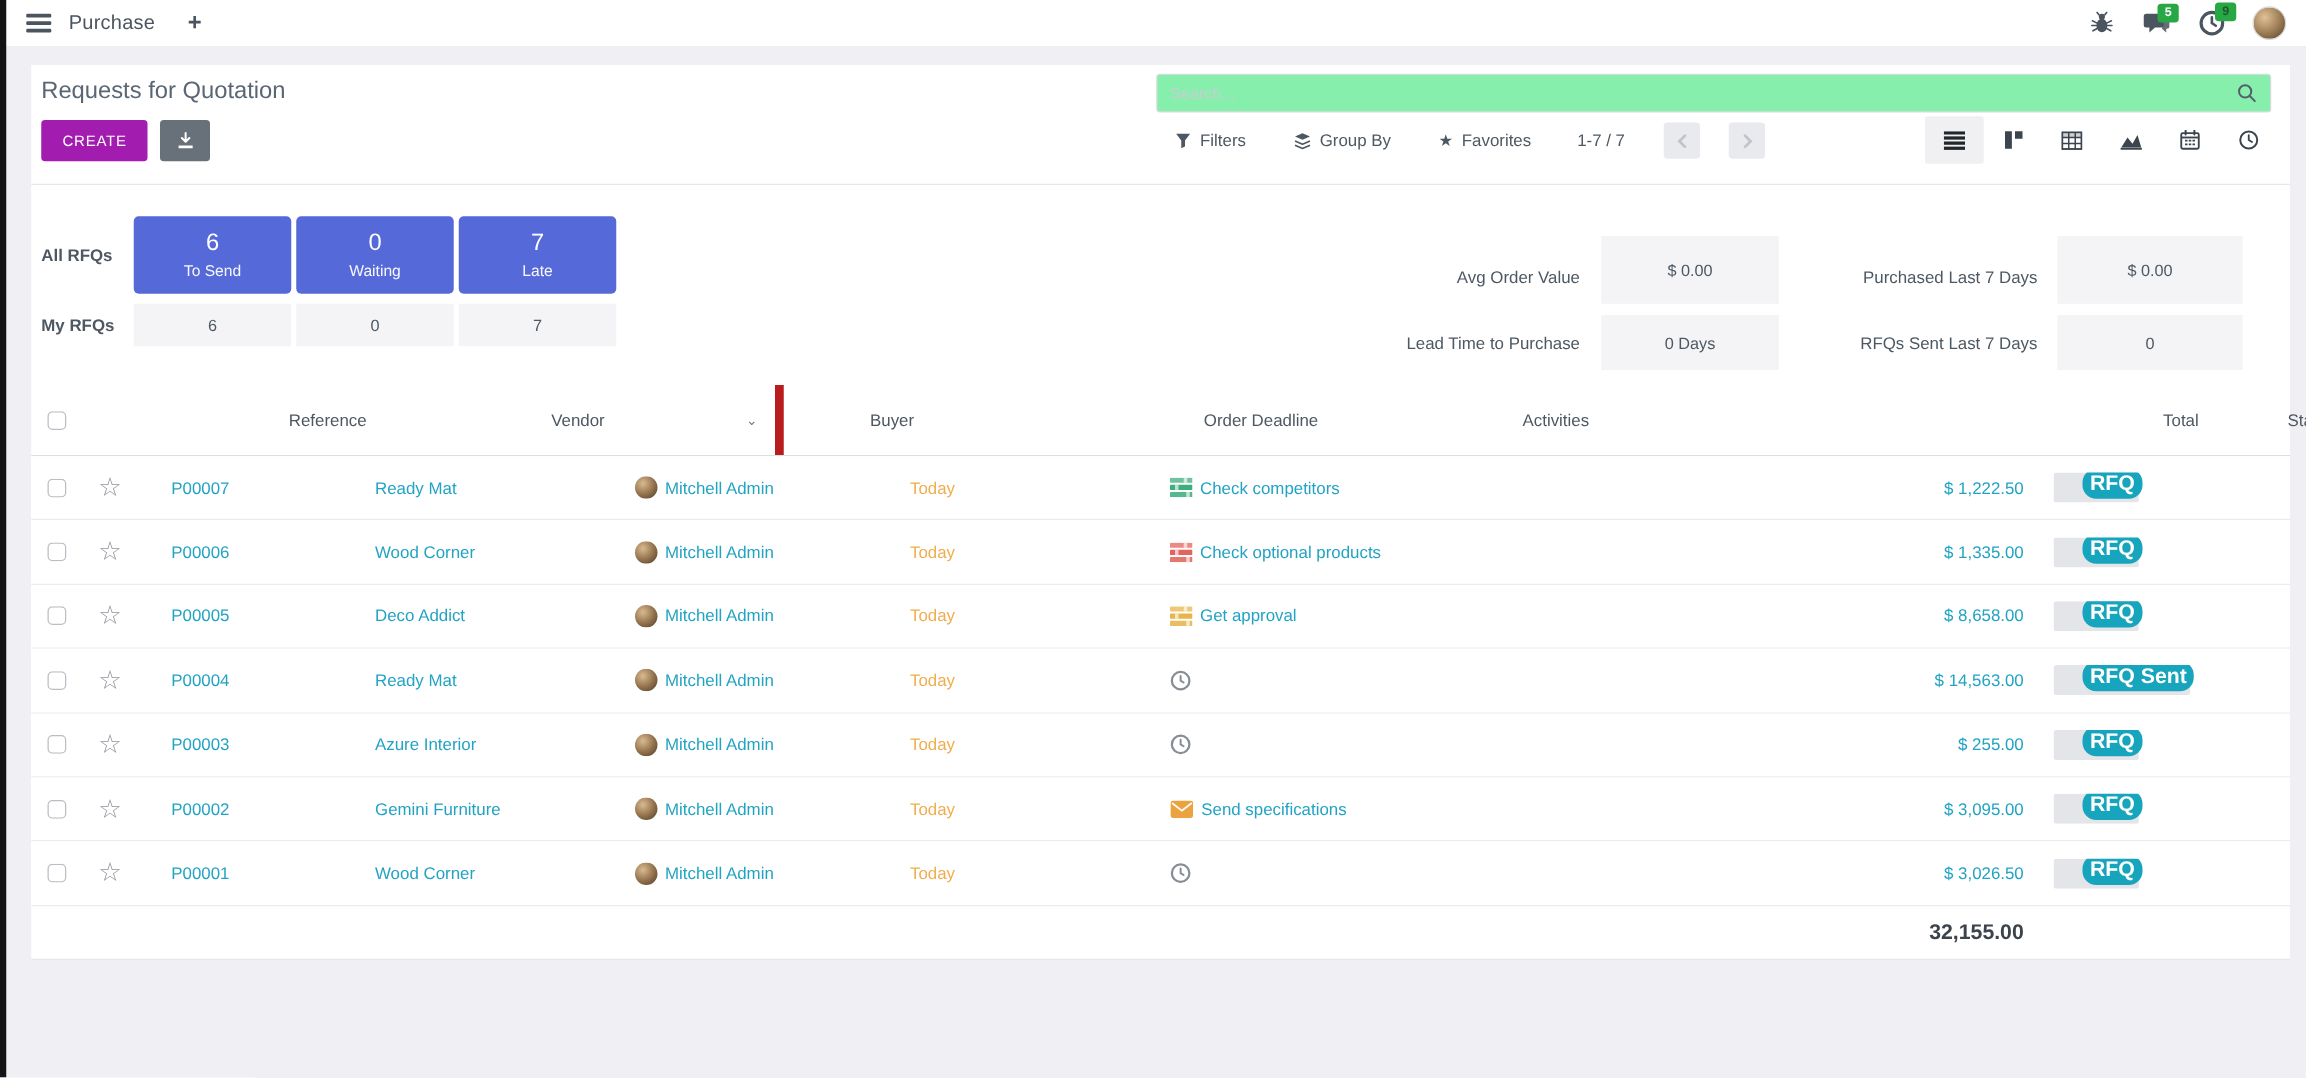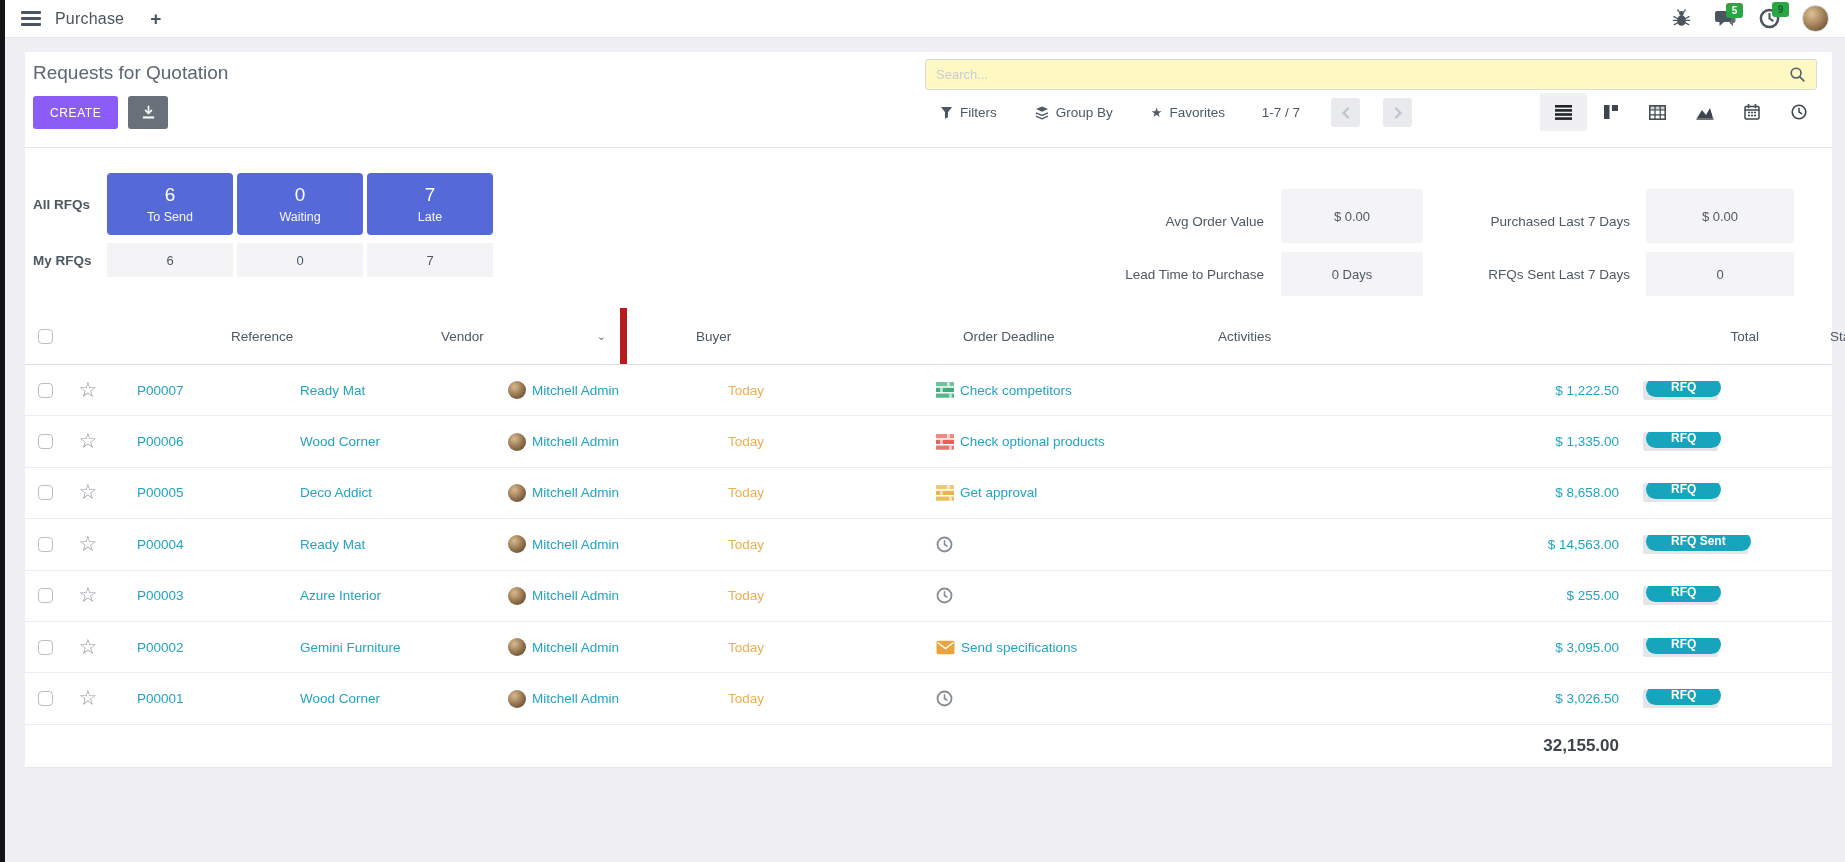--- a/index.html
+++ b/index.html
@@ -41,31 +41,31 @@
   .main-card {
     position:absolute; left:25px; top:52px; width:1807px; height:716px;
     background:#ffffff; z-index:10;
   }
 
   
   .control-panel { position:relative; height:96px; border-bottom:1px solid #e7e7ea; }
   .page-title { position:absolute; left:8px; top:10px; font-size:19px; color:#5a6673; font-weight:400; }
   .search-box {
     position:absolute; left:900px; top:7px; width:892px; height:31px;
-    border:1px solid #d7dade; border-radius:3px; background:#fef9c3;
+    border:1px solid #d7dade; border-radius:3px; background:#86efac;
     display:flex; align-items:center; padding:0 10px;
   }
   .search-box input {
     flex:1; border:none; outline:none; font-size:13px; color:#4b5661;
     font-family:"Liberation Sans", sans-serif; background:transparent;
   }
   .search-box input::placeholder { color:#c9cdd4; }
   .btn-create {
     position:absolute; left:8px; top:44px; height:33px; padding:0 17px;
-    background:#8b5cf6; color:#fff; border:none; border-radius:3px;
+    background:#a21caf; color:#fff; border:none; border-radius:3px;
     font-size:12px; letter-spacing:.6px; font-family:"Liberation Sans", sans-serif; cursor:pointer;
   }
   .btn-download {
     position:absolute; left:103px; top:44px; width:40px; height:33px;
     background:#687079; border:none; border-radius:3px; cursor:pointer;
     display:flex; align-items:center; justify-content:center;
   }
   .filter-bar { position:absolute; left:915px; top:44px; height:33px; display:flex; align-items:center; gap:38px; }
   .filter-item { display:flex; align-items:center; gap:7px; font-size:13.5px; color:#4d5862; cursor:pointer; }
   .fav-star { font-size:13px; color:#4d5862; }
@@ -134,22 +134,22 @@
   a.link { color:#22a3c4; text-decoration:none; cursor:pointer; }
   .today { color:#f0ad4e; }
   .total-amount { color:#22a3c4; }
   .buyer-avatar {
     width:18px; height:18px; border-radius:50%; flex:0 0 18px;
     background:radial-gradient(circle at 35% 32%, #d9ba90, #8e6f4a 55%, #53402a 95%);
   }
   .badge-wrap { display:inline-block; background:#e4e5e8; border-radius:2px; }
   .badge {
     display:inline-block; transform:translate(3px,-3px);
-    background:#16a5bc; color:#fff; font-size:12px; font-weight:700;
-    border-radius:11px; padding:3px 25px 4px; line-height:1;
+    background:#16a5bc; color:#fff; font-size:17px; font-weight:700;
+    border-radius:11px; padding:3px 6px 4px; line-height:1;margin-left:20px;
   }
   .footer-total { font-weight:700; color:#3c434b; }
 
   svg { display:block; }
 </style>
 </head>
 <body>
 
 <div class="edge-strip"></div>
 

